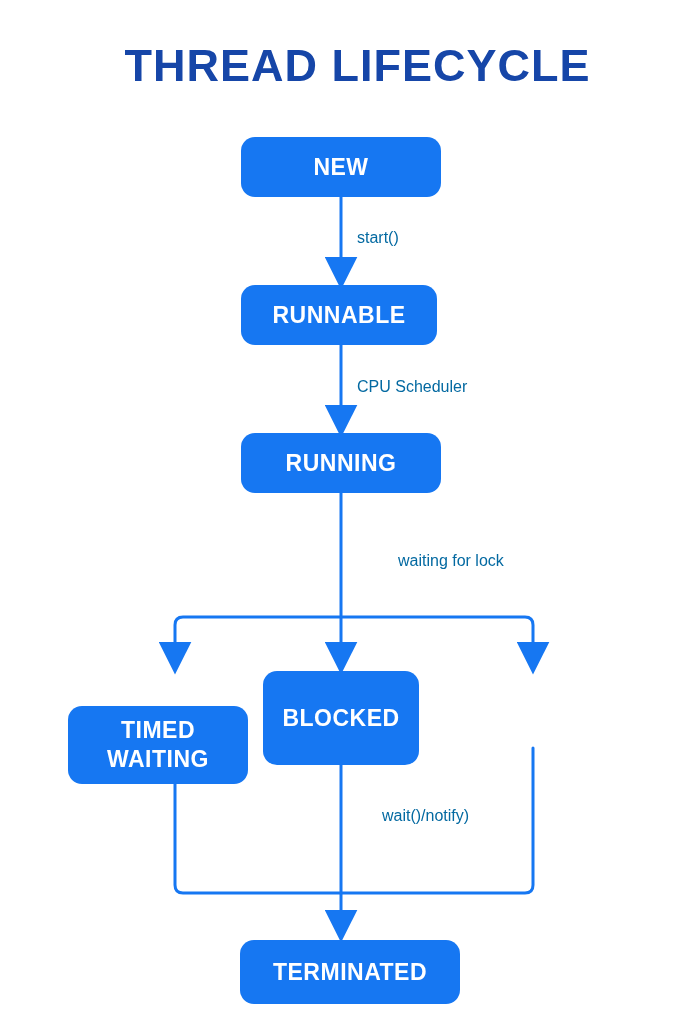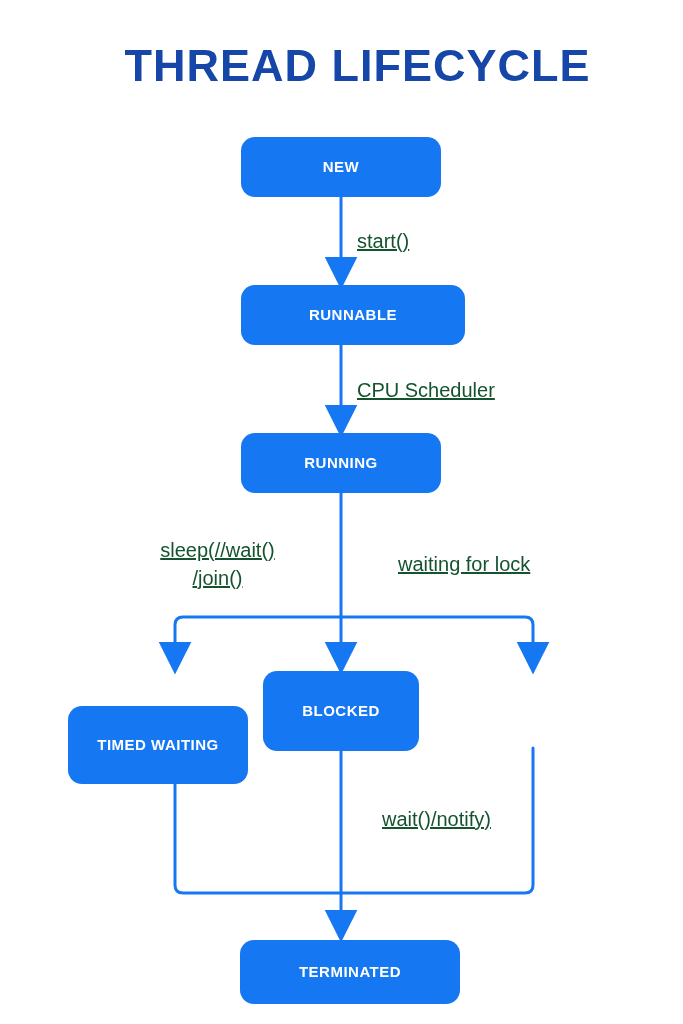--- a/index.html
+++ b/index.html
@@ -27,45 +27,44 @@
   .node {
     position: absolute;
     background: #1677F2;
     border-radius: 14px;
     display: flex;
     align-items: center;
     justify-content: center;
     text-align: center;
     color: #ffffff;
     font-weight: 700;
-    font-size: 15px;
+    font-size: 23px;
     line-height: 1.25;
     letter-spacing: 0.5px;
   }
   .node-new        { left: 241px; top: 137px; width: 200px; height: 60px; }
-  .node-runnable   { left: 241px; top: 285px; width: 224px; height: 60px; }
+  .node-runnable   { left: 241px; top: 285px; width: 196px; height: 60px; }
   .node-running    { left: 241px; top: 433px; width: 200px; height: 60px; }
   .node-timed      { left: 68px;  top: 670px; width: 180px; height: 78px; margin-top: 36px; }
   .node-timed span { display: inline-block; width: 130px; }
-  .node-blocked    { left: 263px; top: 671px; width: 156px; height: 80px; }
+  .node-blocked    { left: 263px; top: 671px; width: 156px; height: 94px; }
   .node-waiting    { left: 445px; top: 671px; width: 172px; height: 74px; }
   .node-terminated { left: 240px; top: 940px; width: 220px; height: 64px; }
   .connectors {
     position: absolute;
     left: 0; top: 0;
     width: 683px; height: 1024px;
     pointer-events: none;
   }
   .edge-label {
     position: absolute;
-    color: #14532d;
-    font-size: 20px;
+    color: #0369a1;
+    font-size: 16px;
     line-height: 1.4;
     white-space: nowrap;
-    text-decoration: underline;
   }
   .lbl-start   { left: 357px; top: 227px; }
   .lbl-cpu     { left: 357px; top: 376px; }
   .lbl-sleep   { left: 140px; top: 536px; width: 155px; text-align: center; white-space: normal; }
   .lbl-lock    { left: 398px; top: 550px; }
   .lbl-notify  { left: 382px; top: 805px; }
 </style>
 </head>
 <body>
 
@@ -113,22 +112,18 @@
 
 
   <div class="node node-terminated">
     <span>TERMINATED</span>
   </div>
 
   <div class="edge-label lbl-start">start()</div>
 
   <div class="edge-label lbl-cpu">CPU Scheduler</div>
 
-  <div class="edge-label lbl-sleep">
-    <div>sleep(//wait()</div>
-    <div>/join()</div>
-  </div>
 
   <div class="edge-label lbl-notify">wait()/notify)</div>
 
   <div class="edge-label lbl-lock">waiting for lock</div>
 
 </div>
 
 </body></html>

